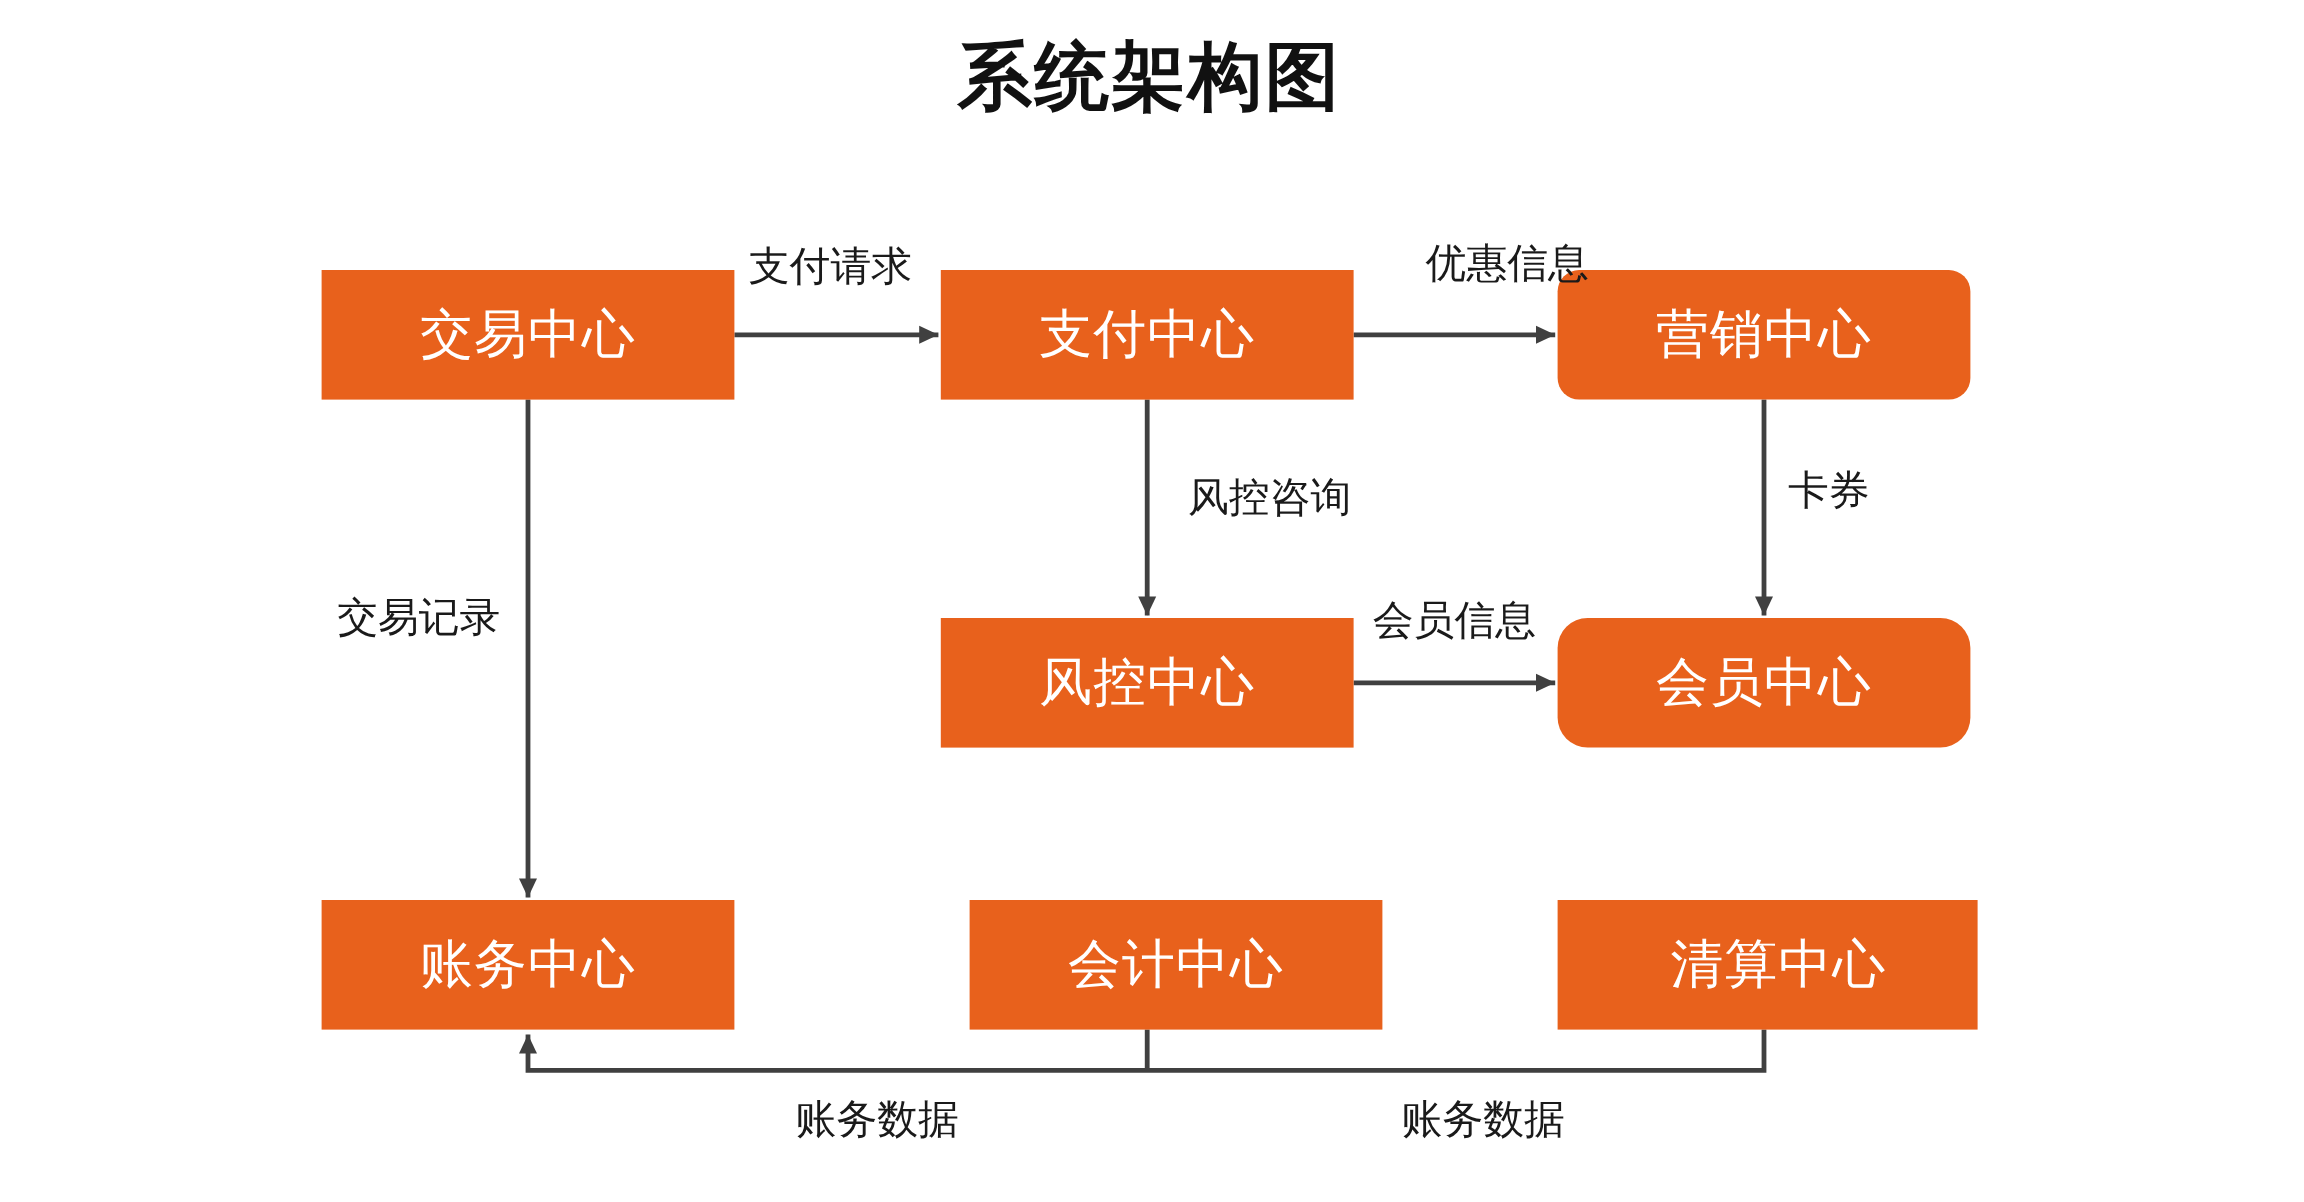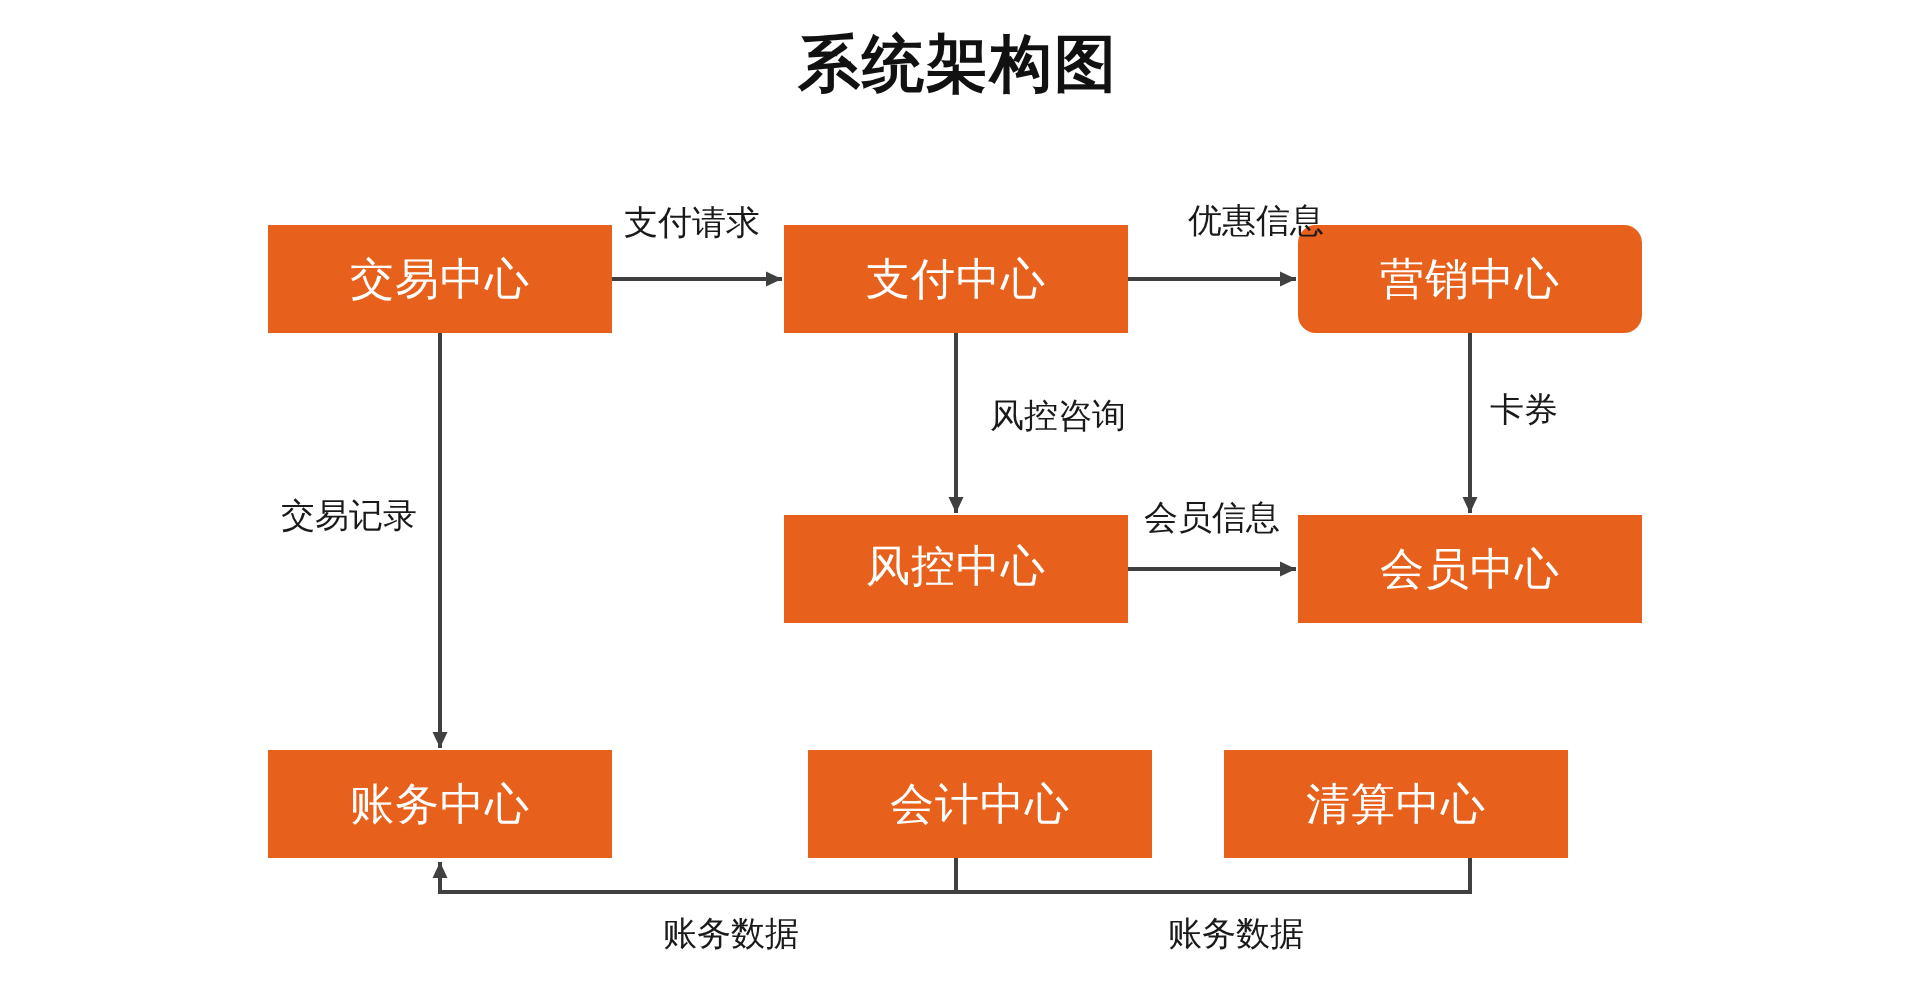--- a/index.html
+++ b/index.html
@@ -43,25 +43,25 @@
     align-items: center;
     justify-content: center;
     font-size: 44px;
     line-height: 1;
     letter-spacing: 1px;
     white-space: nowrap;
   }
   .n-trade      { left: 268px;  top: 225px; }
   .n-payment    { left: 784px;  top: 225px; }
   .n-marketing  { left: 1298px; top: 225px; border-radius: 18px; }
-  .n-risk       { left: 784px;  top: 515px; font-family: Liberation Mono, monospace; }
-  .n-member     { left: 1298px; top: 515px; }
+  .n-risk       { left: 784px;  top: 515px; }
+  .n-member     { left: 1298px; top: 515px; border-radius: 25px; }
   .n-account    { left: 268px;  top: 750px; }
   .n-accounting { left: 784px;  top: 750px; margin-left: 24px; }
-  .n-clearing   { left: 1224px; top: 750px; }
+  .n-clearing   { left: 1298px; top: 750px; padding-left: 12px; }
   .edge-label {
     position: absolute;
     transform: translate(-50%, -50%);
     font-size: 34px;
     color: #1a1a1a;
     white-space: nowrap;
     line-height: 1;
   }
   .el-pay-request   { left: 692px;  top: 222px; }
   .el-promo-info    { left: 1212px; top: 220px; margin-left: 44px; }

